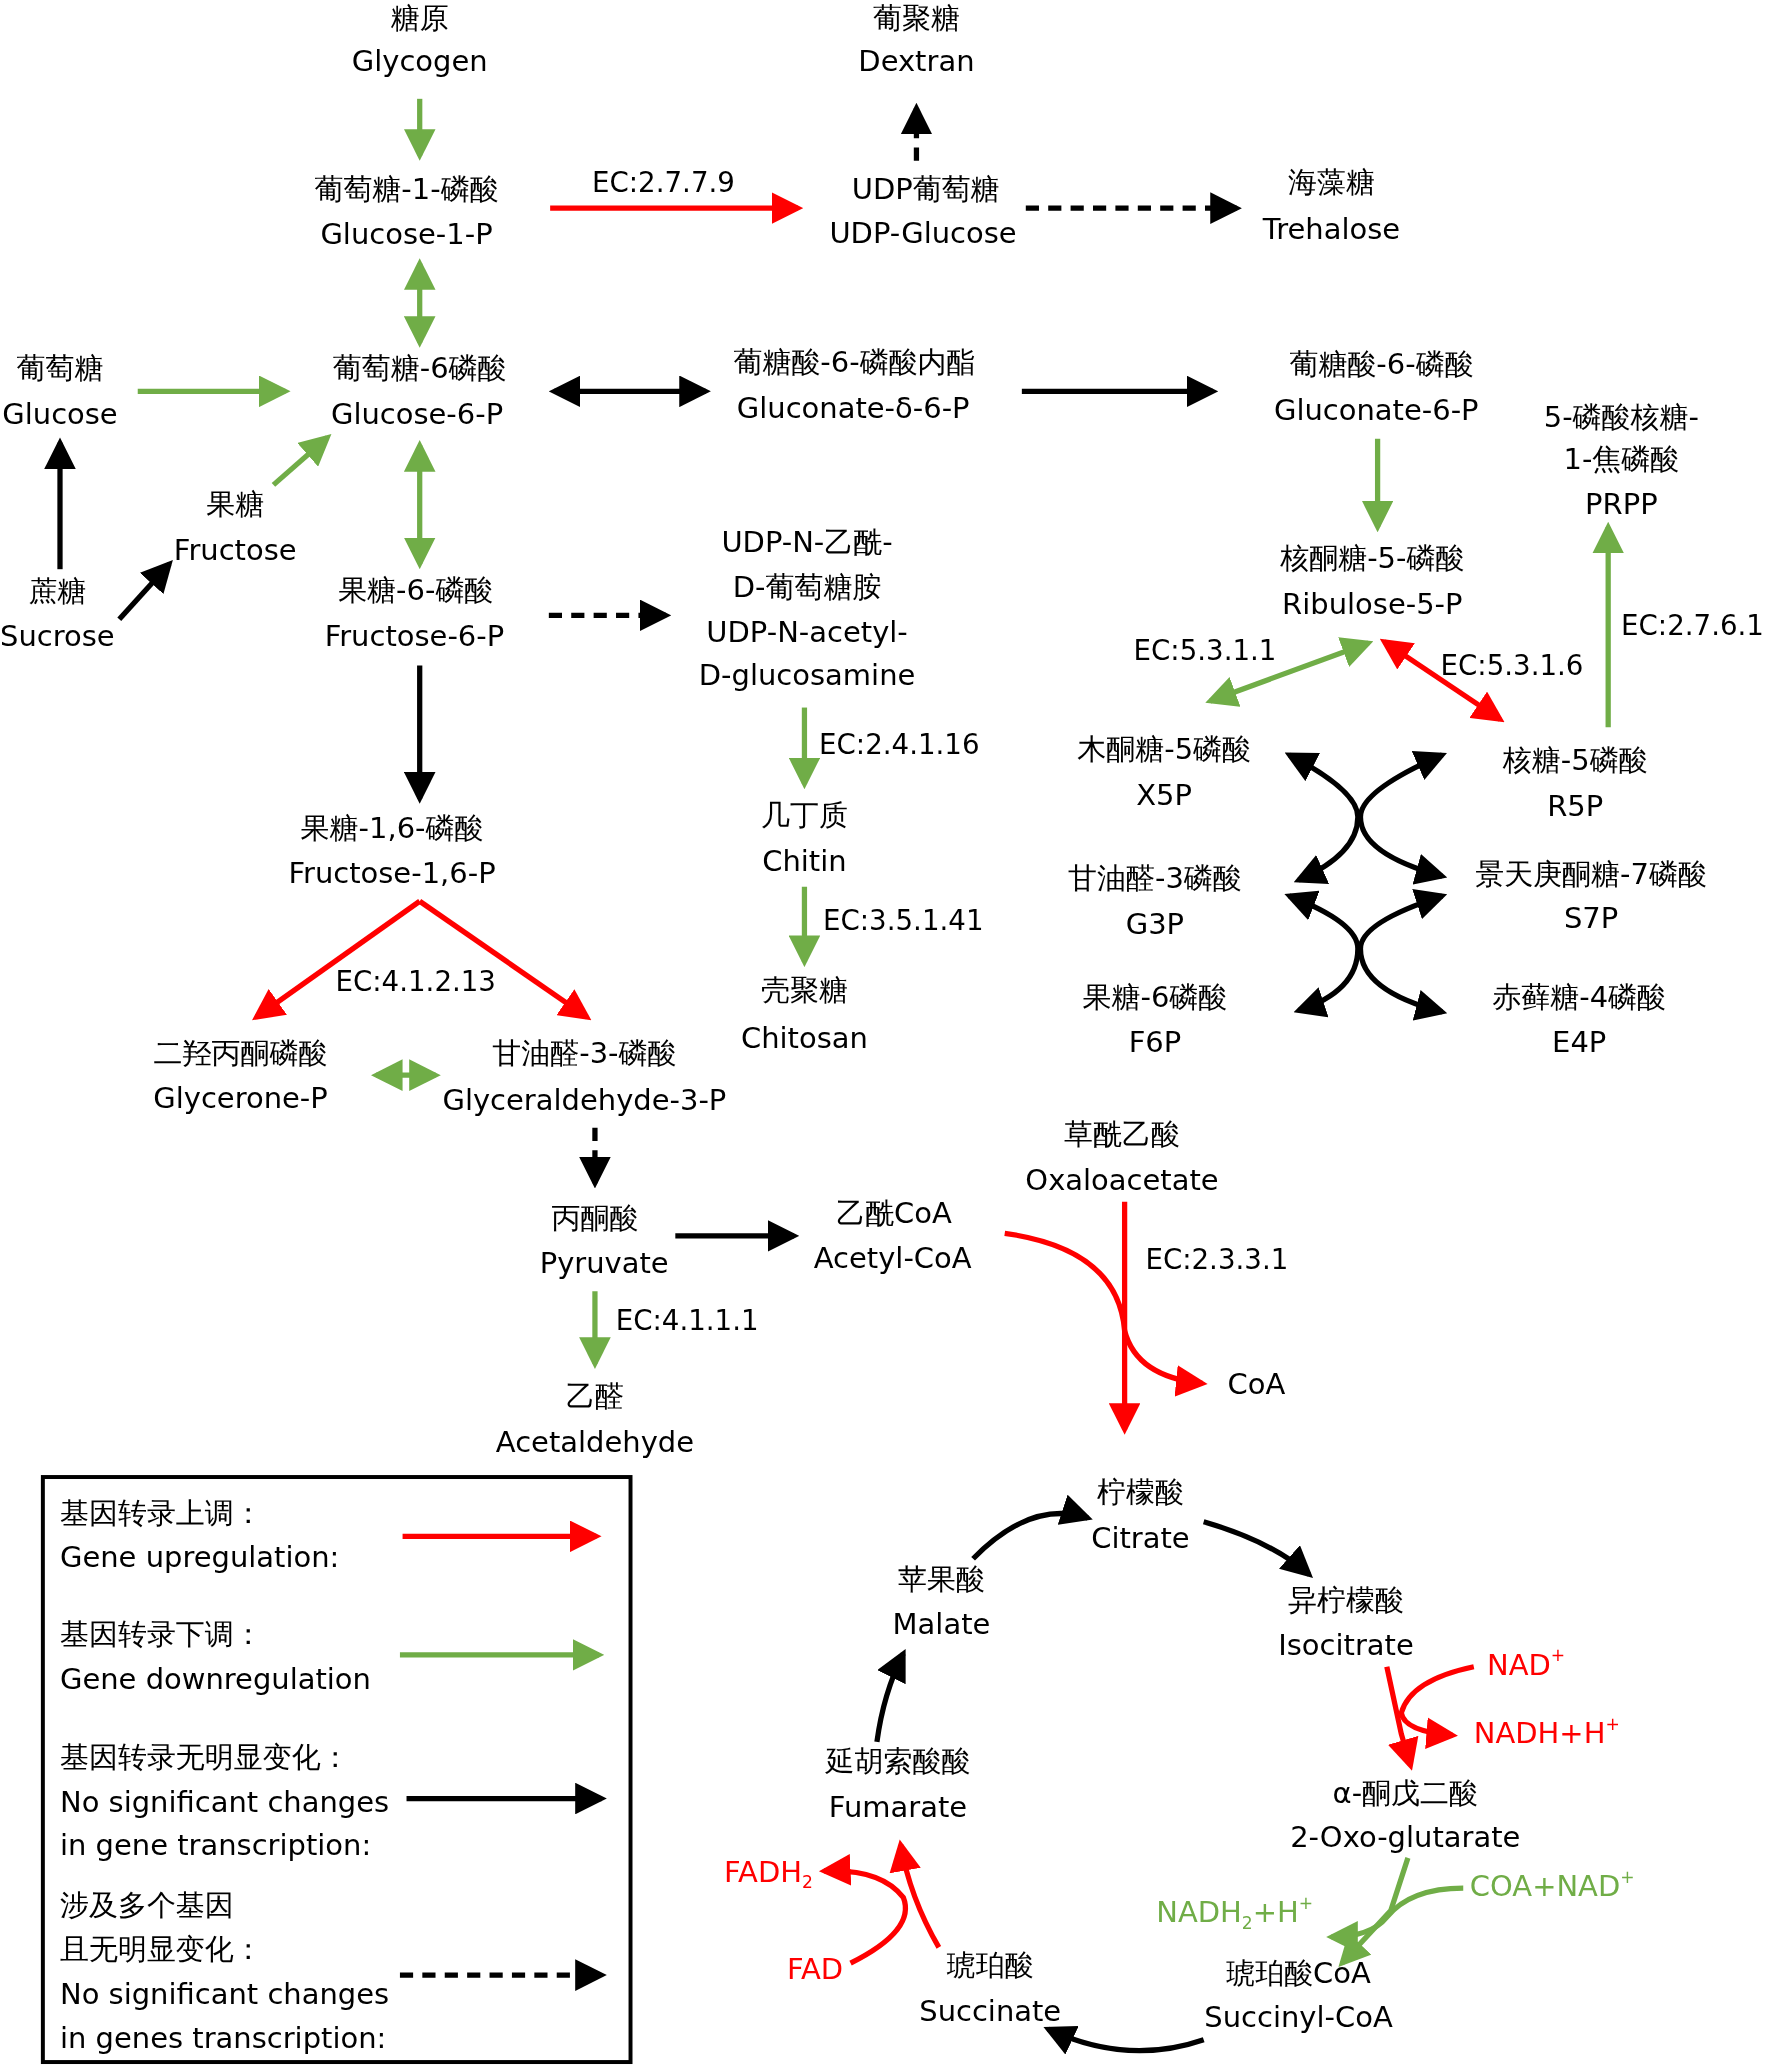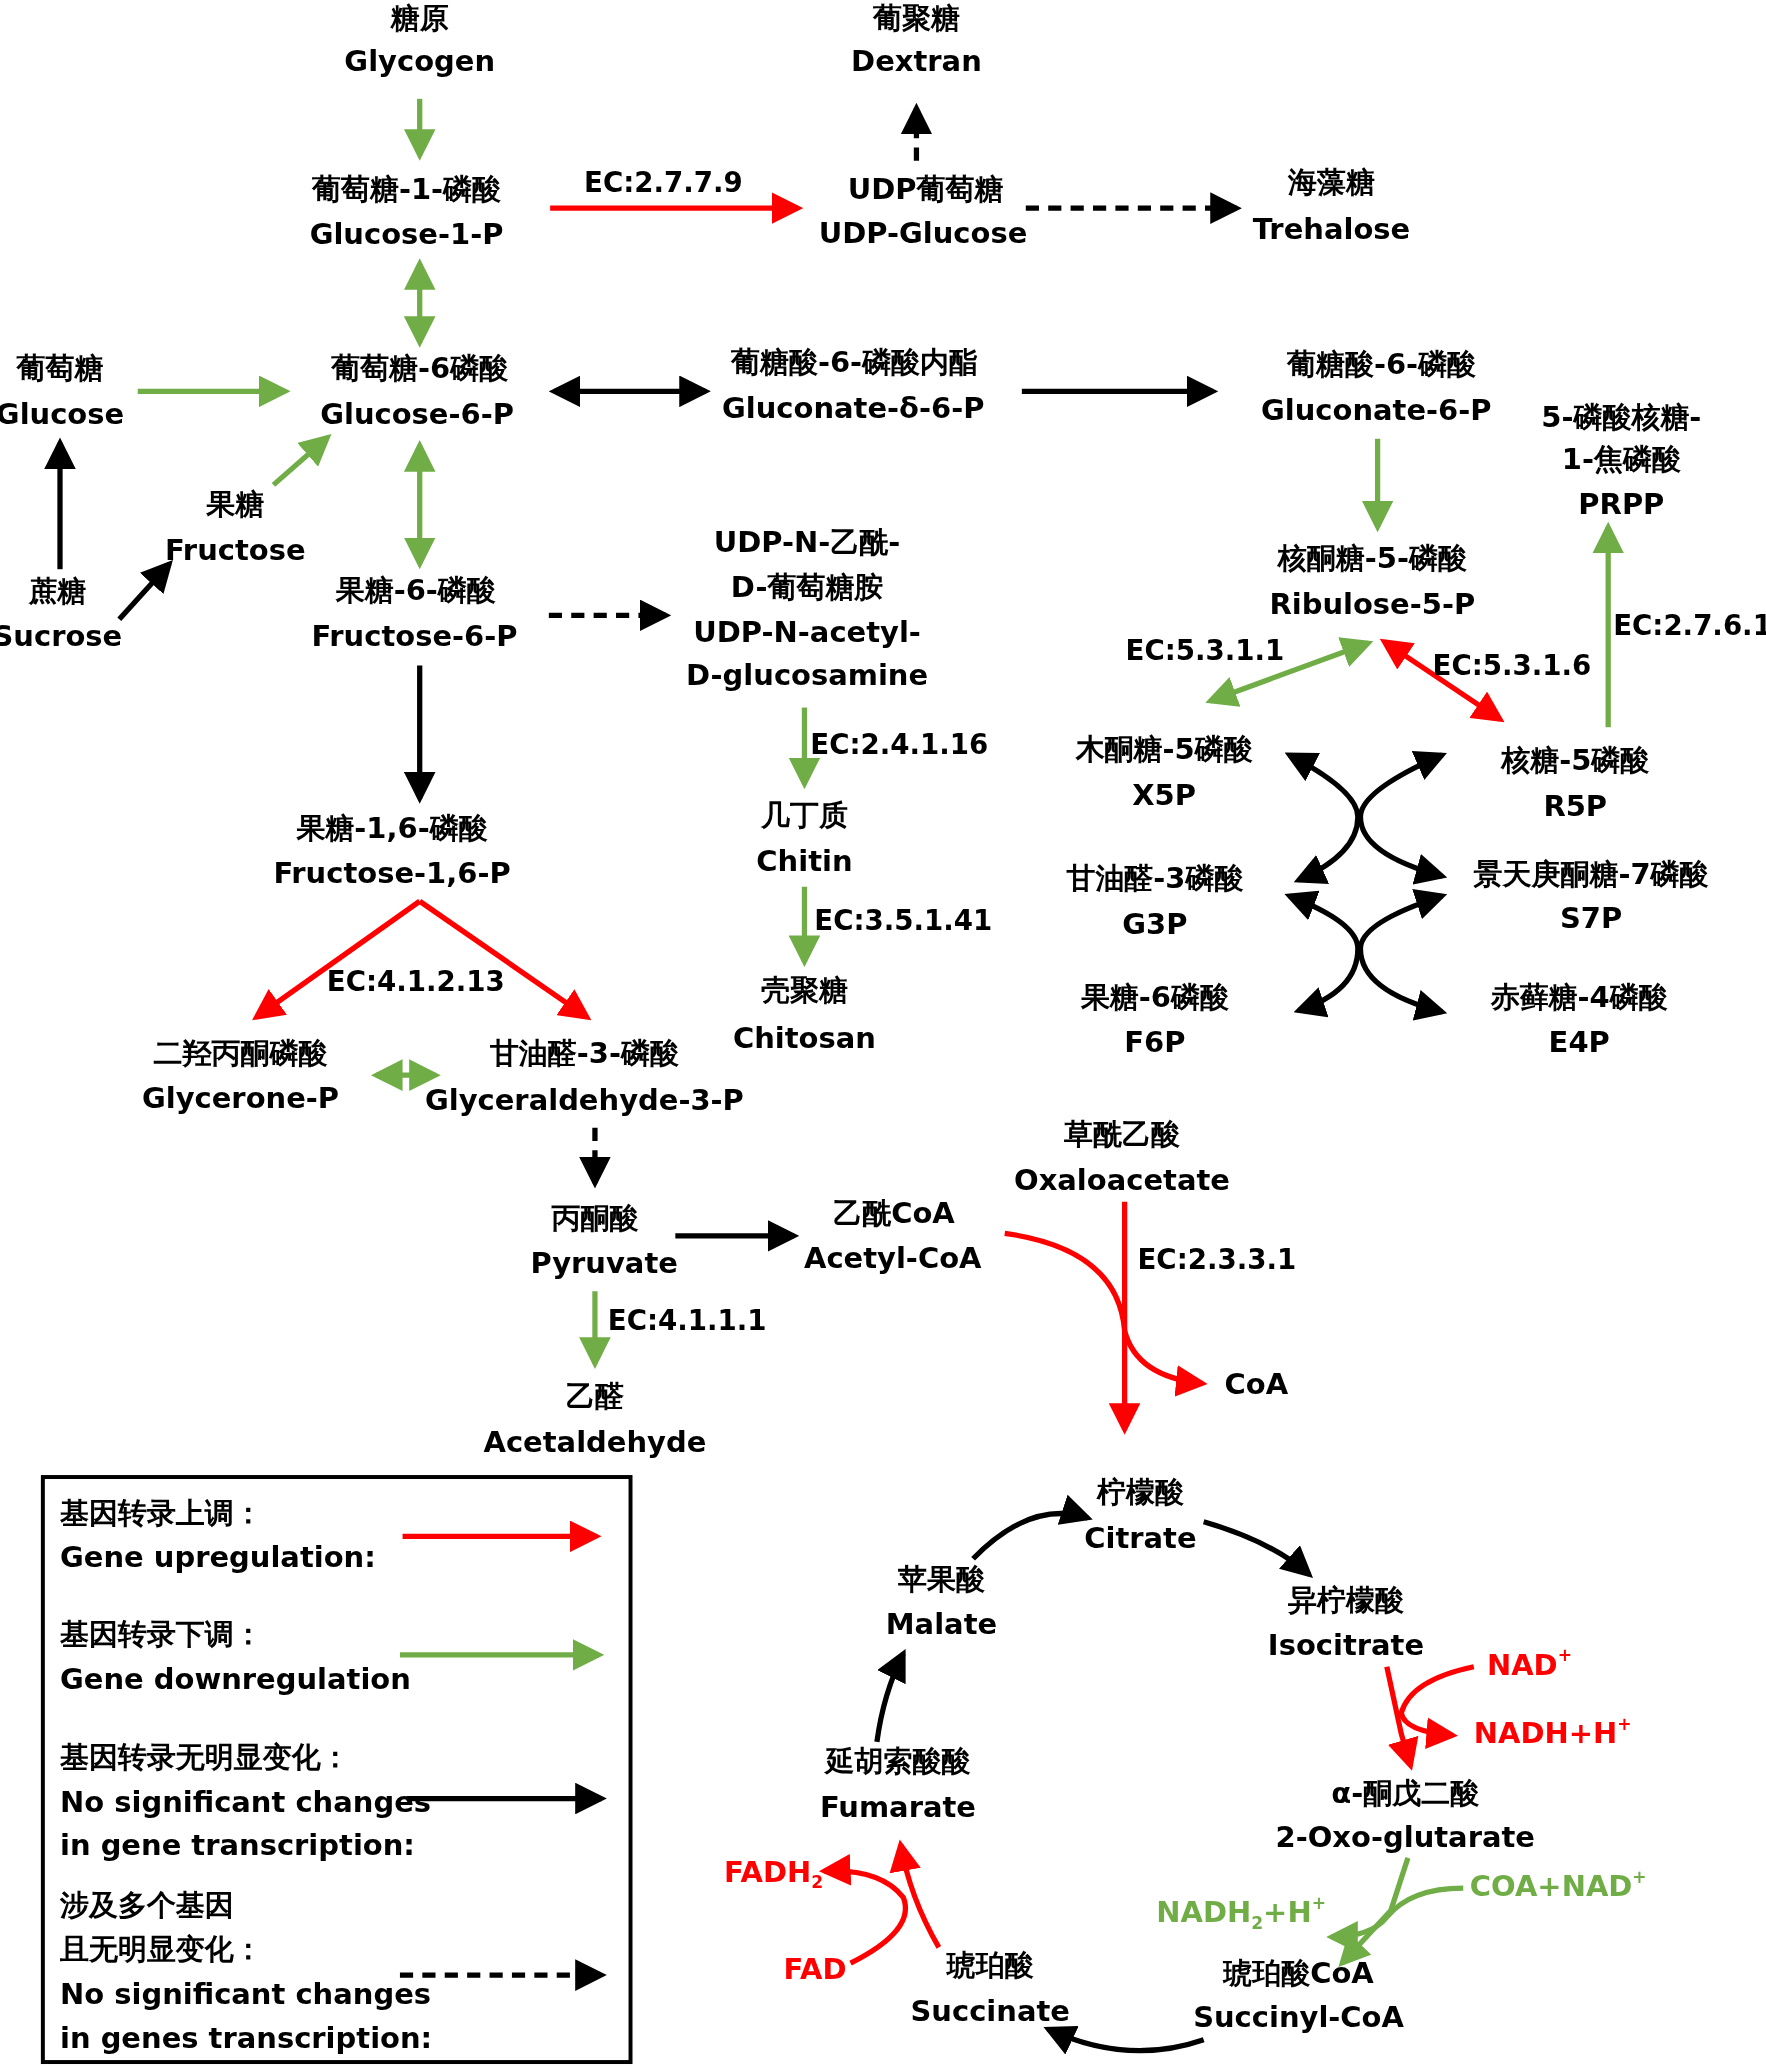--- a/index.html
+++ b/index.html
@@ -1,17 +1,17 @@
 <!DOCTYPE html>
 <html style="font-size:7.8px"><head>
 <meta charset="utf-8">
 <style>
   html, body { margin: 0; padding: 0; background: #ffffff; }
   body { width: 1767px; height: 2066px; overflow: hidden; }
-  #stage { position: absolute; left: 0; top: 0; width: 1767px; height: 2066px; font-weight: bold; }
+  #stage { position: absolute; left: 0; top: 0; width: 1767px; height: 2066px; }
   svg text { font-family: "DejaVu Sans", "Liberation Sans", sans-serif; font-size: 22px; fill: #000; text-anchor: middle; dominant-baseline: middle; }
   svg text.up { fill: #ff0000; }
   svg text.down { fill: #70ad47; }
   svg text.left { text-anchor: start; }
   svg text.ec { font-size: 21px; }
   svg text.leg { text-anchor: start; font-size: 22px; }
   .ar { fill: none; stroke-width: 4; }
   .ar-up { stroke: #ff0000; }
   .ar-down { stroke: #70ad47; }
   .ar-none { stroke: #000000; }

